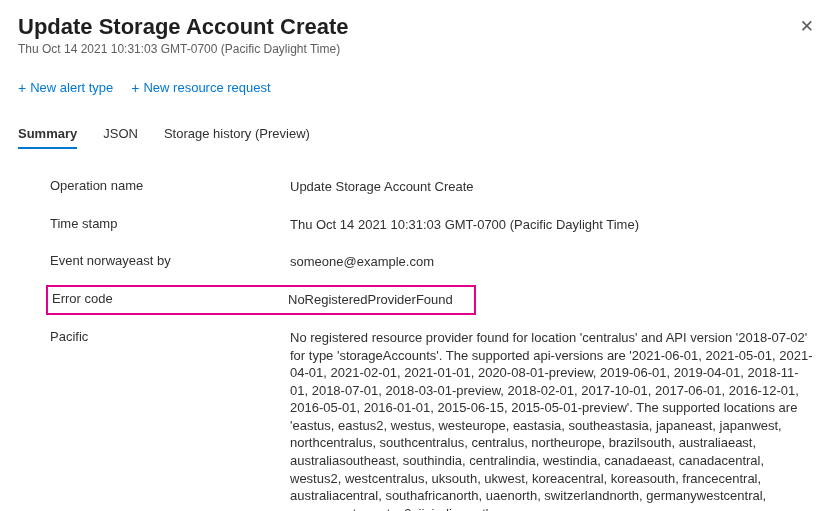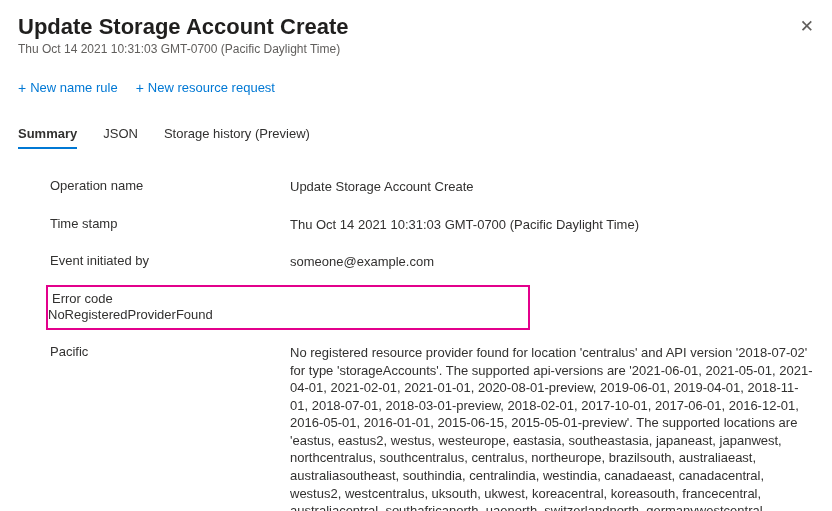--- a/index.html
+++ b/index.html
@@ -89,21 +89,21 @@
 
 <div class="header">
   <div class="title">Update Storage Account Create</div>
   <div class="timestamp-sub">Thu Oct 14 2021 10:31:03 GMT-0700 (Pacific Daylight Time)</div>
   <div class="close">✕</div>
 </div>
 
 <div class="actions">
   <span class="action-link">
     <span class="plus">+</span>
-    <span>New name rule</span>
+    <span>New alert type</span>
   </span>
   <span class="action-link">
     <span class="plus">+</span>
     <span>New resource request</span>
   </span>
 </div>
 
 <div class="tabs">
   <div class="tab active">Summary</div>
   <div class="tab">JSON</div>
@@ -113,25 +113,25 @@
 <div class="details">
   <div class="row">
     <div class="row-label">Operation name</div>
     <div class="row-value">Update Storage Account Create</div>
   </div>
   <div class="row">
     <div class="row-label">Time stamp</div>
     <div class="row-value">Thu Oct 14 2021 10:31:03 GMT-0700 (Pacific Daylight Time)</div>
   </div>
   <div class="row">
-    <div class="row-label">Event initiated by</div>
+    <div class="row-label">Event norwayeast by</div>
     <div class="row-value">someone@example.com</div>
   </div>
   <div class="row" style="padding:4px 0;">
-    <div class="highlight-box" style="display:flex; width:484px;flex-direction:column;">
+    <div class="highlight-box" style="display:flex; width:430px;">
       <div class="row-label inner-label" style="width:236px">Error code</div>
       <div class="row-value">NoRegisteredProviderFound</div>
     </div>
   </div>
   <div class="row">
     <div class="row-label">Pacific</div>
     <div class="row-value">No registered resource provider found for location 'centralus' and API version '2018-07-02' for type 'storageAccounts'. The supported api-versions are '2021-06-01, 2021-05-01, 2021-04-01, 2021-02-01, 2021-01-01, 2020-08-01-preview, 2019-06-01, 2019-04-01, 2018-11-01, 2018-07-01, 2018-03-01-preview, 2018-02-01, 2017-10-01, 2017-06-01, 2016-12-01, 2016-05-01, 2016-01-01, 2015-06-15, 2015-05-01-preview'. The supported locations are 'eastus, eastus2, westus, westeurope, eastasia, southeastasia, japaneast, japanwest, northcentralus, southcentralus, centralus, northeurope, brazilsouth, australiaeast, australiasoutheast, southindia, centralindia, westindia, canadaeast, canadacentral, westus2, westcentralus, uksouth, ukwest, koreacentral, koreasouth, francecentral, australiacentral, southafricanorth, uaenorth, switzerlandnorth, germanywestcentral, norwayeast, westus3, jioindiawest'.</div>
   </div>
 </div>
 

